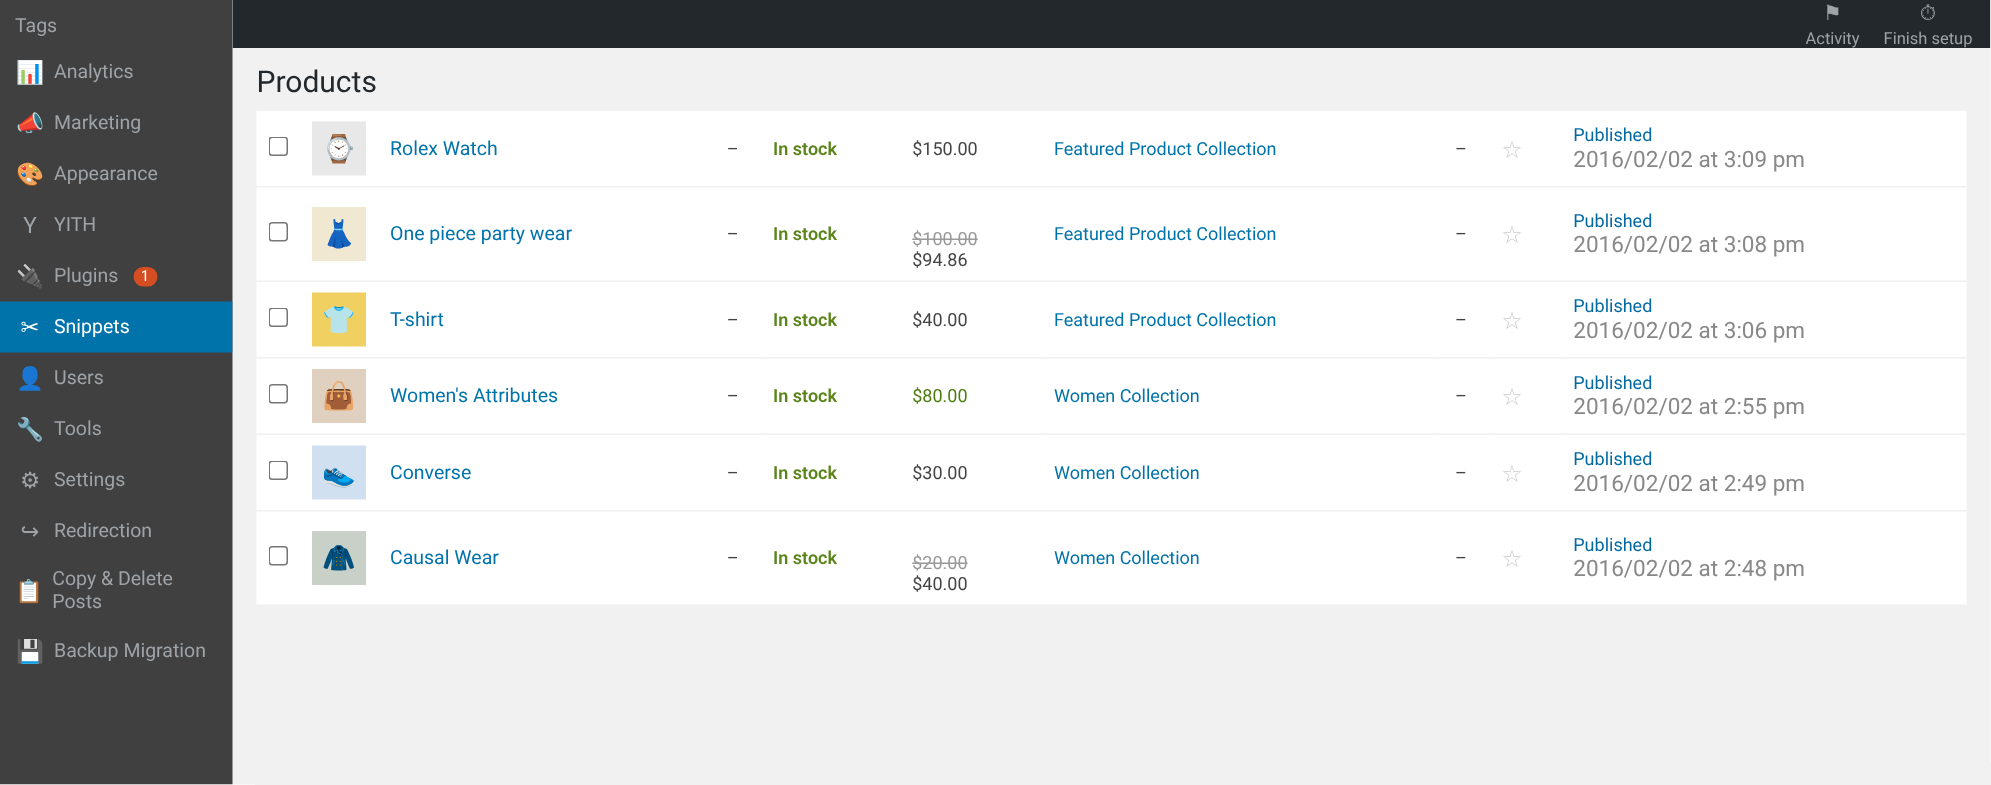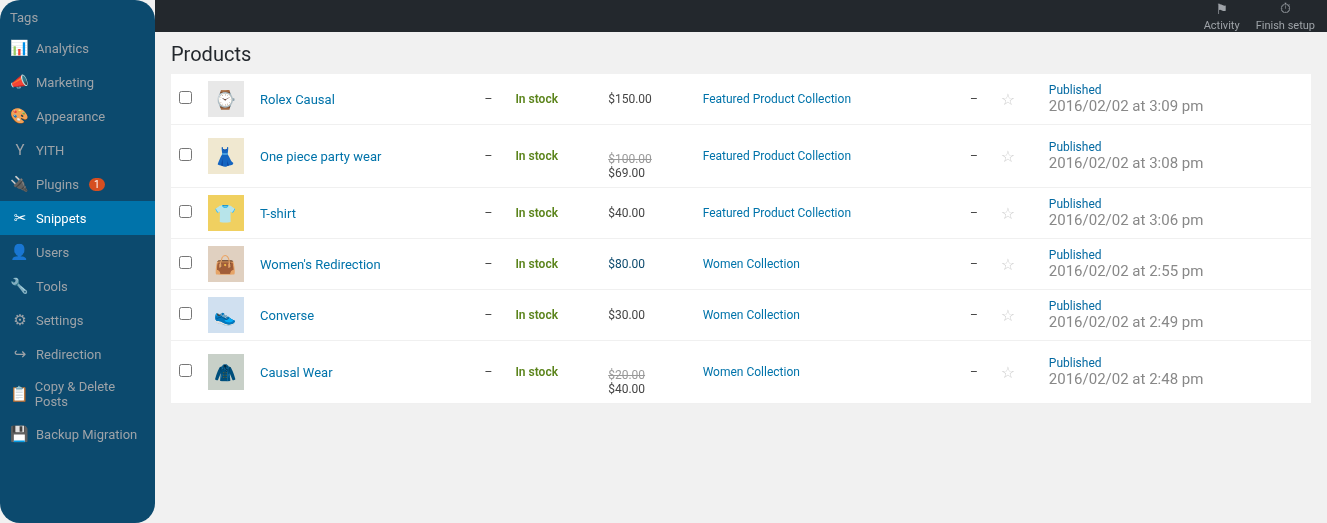--- a/index.html
+++ b/index.html
@@ -1,27 +1,26 @@
 <!DOCTYPE html>
 <html><head>
   <meta charset="utf-8">
   <style>
     * { box-sizing: border-box; margin: 0; padding: 0; }
     body { font-family: -apple-system, BlinkMacSystemFont, "Segoe UI", Roboto, sans-serif; font-size: 13px; background: #f1f1f1; display: flex; height: 523px; overflow: hidden; }
 
     
     .sidebar {
       width: 155px;
-      background: #0c4a6e;
+      background: #404040;
       color: #eee;
       flex-shrink: 0;
       overflow: hidden;
       position: relative;
       z-index: 100;
-      border-radius: 20px;
     }
     .sidebar-item {
       display: flex;
       align-items: center;
       padding: 8px 10px;
       color: #9ea3a8;
       cursor: pointer;
       font-size: 13px;
       gap: 6px;
     }
@@ -204,21 +203,21 @@
     <table class="products-table">
       <tbody id="products-tbody">
       <tr>
     <td class="check-col">
       <input type="checkbox" style="">
     </td>
     <td class="thumb-col">
       <div class="product-thumb" style="background:#e8e8e8">⌚</div>
     </td>
     <td>
-      <span class="product-name">Rolex Causal</span>
+      <span class="product-name">Rolex Watch</span>
     </td>
     <td class="dash-col">–</td>
     <td>
       <span class="in-stock">In stock</span>
     </td>
     <td><span style="color:#444">$150.00</span></td>
     <td>
       <span class="category-link">Featured Product Collection</span>
     </td>
     <td class="dash-col">–</td>
@@ -239,21 +238,21 @@
     </td>
     <td>
       <span class="product-name">One piece party wear</span>
     </td>
     <td class="dash-col">–</td>
     <td>
       <span class="in-stock">In stock</span>
     </td>
     <td>
               <span class="price-original">$100.00</span>
-                 <span class="price-sale">$69.00</span>
+                 <span class="price-sale">$94.86</span>
             </td>
     <td>
       <span class="category-link">Featured Product Collection</span>
     </td>
     <td class="dash-col">–</td>
     <td>
       <span class="star-icon">☆</span>
     </td>
     <td>
       <span class="status-published">Published</span><br>
@@ -288,27 +287,27 @@
     </td>
   </tr>
           <tr>
     <td class="check-col">
       <input type="checkbox" style="">
     </td>
     <td class="thumb-col">
       <div class="product-thumb" style="background:#e0d0c0">👜</div>
     </td>
     <td>
-      <span class="product-name">Women's Redirection</span>
-    </td>
-    <td class="dash-col">–</td>
-    <td>
-      <span class="in-stock">In stock</span>
-    </td>
-    <td><span style="color:#0c4a6e">$80.00</span></td>
+      <span class="product-name">Women's Attributes</span>
+    </td>
+    <td class="dash-col">–</td>
+    <td>
+      <span class="in-stock">In stock</span>
+    </td>
+    <td><span style="color:#4d7c0f">$80.00</span></td>
     <td>
       <span class="category-link">Women Collection</span>
     </td>
     <td class="dash-col">–</td>
     <td>
       <span class="star-icon">☆</span>
     </td>
     <td>
       <span class="status-published">Published</span><br>
       <span class="status-date">2016/02/02 at 2:55 pm</span>

